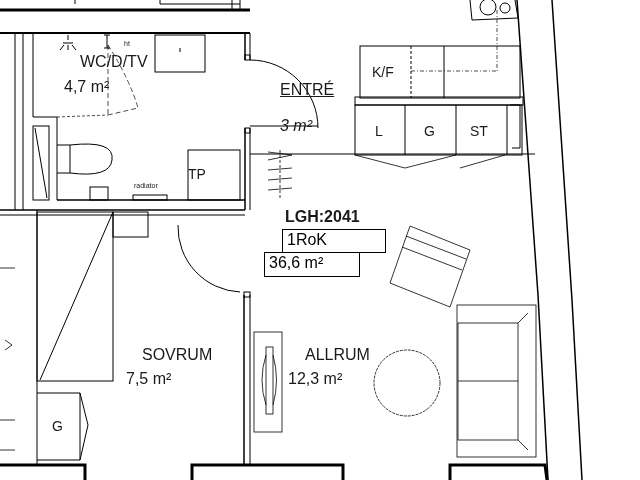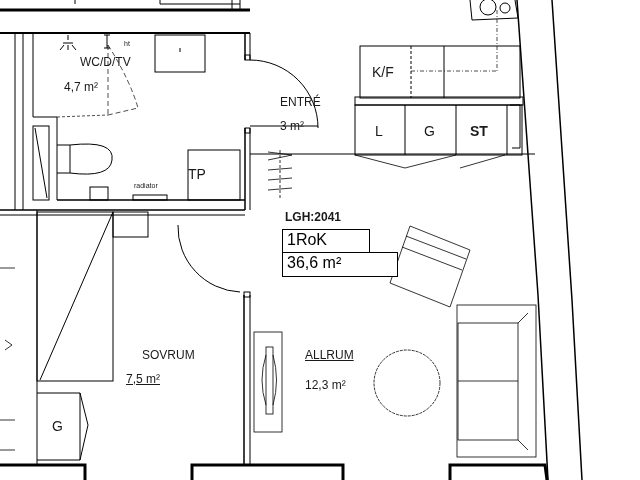--- a/index.html
+++ b/index.html
@@ -1,18 +1,18 @@
 <!DOCTYPE html>
 <html><head>
 <meta charset="utf-8">
 <style>
   html, body { margin:0; padding:0; background:#ffffff; }
   body { width:640px; height:480px; overflow:hidden; position:relative; font-family:"Liberation Sans", sans-serif; }
   svg { position:absolute; left:0; top:0; }
-  .lbl { position:absolute; color:#1a1a1a; font-size:12px; line-height:20px; white-space:nowrap; }
+  .lbl { position:absolute; color:#1a1a1a; font-size:16px; line-height:20px; white-space:nowrap; }
   .sm { font-size:14px; }
   .tiny { font-size:7px; line-height:8px; }
   .box { position:absolute; border:1px solid #000; background:#fff; font-size:16px; line-height:20px; padding:0 4px; box-sizing:border-box; }
 </style>
 </head>
 <body>
 
 <svg width="640" height="480" viewBox="0 0 640 480" xmlns="http://www.w3.org/2000/svg" fill="none" stroke="#000" stroke-width="1">
 
   <g>
@@ -138,33 +138,33 @@
   <g>
     <path d="M0 465 L85 465 L85 480" stroke-width="3"></path>
     <path d="M192 480 L192 465 L343 465 L343 480" stroke-width="3"></path>
     <path d="M450 480 L450 465 L545 465 L547 480" stroke-width="3"></path>
   </g>
 </svg>
 
 <div class="lbl" style="left:80px;top:52px;">WC/D/TV</div>
 <div class="lbl" style="left:64px;top:77px;">4,7 m²</div>
 
-<div class="lbl" style="left:280px;top:92px;">ENTRÉ</div>
-<div class="lbl" style="left:280px;top:116px;">3 m²</div>
+<div class="lbl" style="left:280px;top:80px;text-decoration:underline;">ENTRÉ</div>
+<div class="lbl" style="left:280px;top:116px;font-style:italic;">3 m²</div>
 
 <div class="lbl" style="left:142px;top:345px;">SOVRUM</div>
-<div class="lbl" style="left:126px;top:369px;text-decoration:underline;">7,5 m²</div>
+<div class="lbl" style="left:126px;top:369px;">7,5 m²</div>
 
-<div class="lbl" style="left:305px;top:345px;text-decoration:underline;">ALLRUM</div>
-<div class="lbl" style="left:305px;top:369px;margin-top:6px;">12,3 m²</div>
+<div class="lbl" style="left:305px;top:345px;">ALLRUM</div>
+<div class="lbl" style="left:288px;top:369px;">12,3 m²</div>
 
 <div class="lbl" style="left:285px;top:207px;font-weight:bold;">LGH:2041</div>
-<div class="box" style="left:282px;top:229px;width:88px;height:24px;">1RoK</div>
-<div class="box" style="left:282px;top:252px;width:116px;height:25px;">36,6 m²</div>
+<div class="box" style="left:282px;top:229px;width:104px;height:24px;">1RoK</div>
+<div class="box" style="left:264px;top:252px;width:96px;height:25px;">36,6 m²</div>
 
 <div class="lbl sm" style="left:372px;top:62px;">K/F</div>
 <div class="lbl sm" style="left:375px;top:121px;">L</div>
 <div class="lbl sm" style="left:424px;top:121px;">G</div>
-<div class="lbl sm" style="left:470px;top:121px;font-weight:bold;">ST</div>
+<div class="lbl sm" style="left:470px;top:121px;">ST</div>
 <div class="lbl sm" style="left:188px;top:164px;">TP</div>
 <div class="lbl sm" style="left:52px;top:416px;">G</div>
 <div class="lbl tiny" style="left:134px;top:182px;">radiator</div>
 <div class="lbl tiny" style="left:124px;top:40px;">ht</div>
 
 </body></html>

